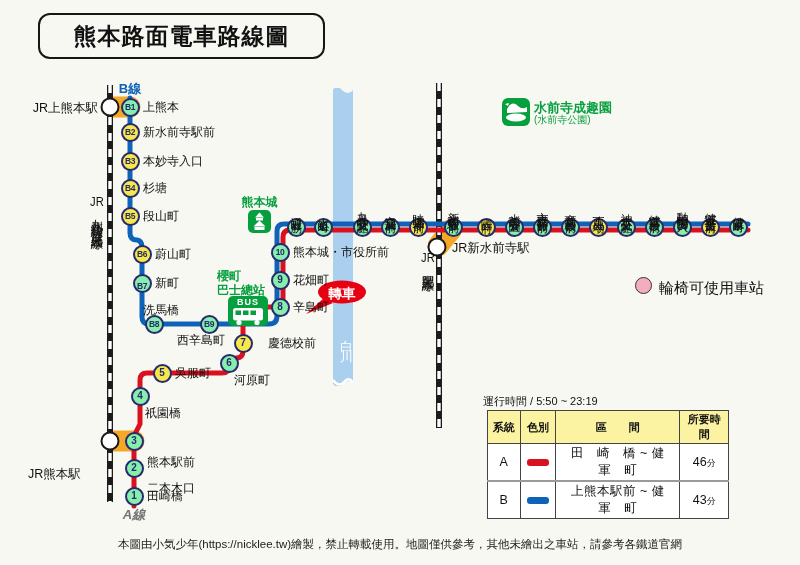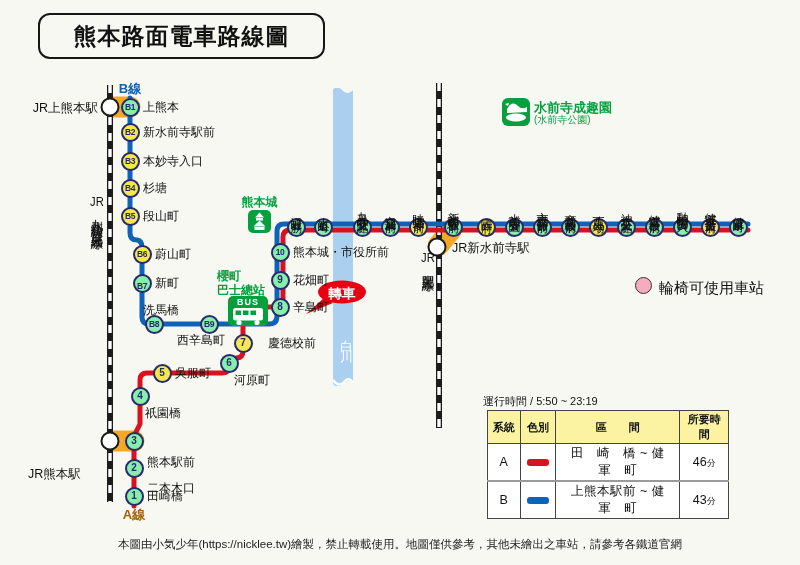--- a/index.html
+++ b/index.html
@@ -131,21 +131,21 @@
 
     <g>
       <polygon points="324,298 306,314 333,303" fill="#E60012"></polygon>
       <ellipse cx="342" cy="292" rx="24" ry="11.5" fill="#E60012"></ellipse>
     </g>
   </svg>
 
   <div id="titlebox" class="abs">熊本路面電車路線圖</div>
 
   <div class="abs linelab" style="left:110px;top:80px;color:#0E63B8;">B線</div>
-  <div class="abs linelab" style="left:114px;top:506px;color:#a16207;">A線</div>
+  <div class="abs linelab" style="left:114px;top:506px;color:#737373;font-style:italic;">A線</div>
 
   <div class="abs vtext" style="left:88px;top:196px;">
     <span class="tcy">JR</span><span>九州新幹線・鹿兒島本線</span>
   </div>
   <div class="abs vtext" style="left:419px;top:252px;">
     <span class="tcy">JR</span><span>豐肥本線</span>
   </div>
 
   <div class="abs jrlab" style="left:18px;top:100px;width:80px;text-align:right;">JR上熊本駅</div>
   <div class="abs jrlab" style="left:28px;top:434px;width:70px;text-align:left;margin-top:32px;">JR熊本駅</div>

